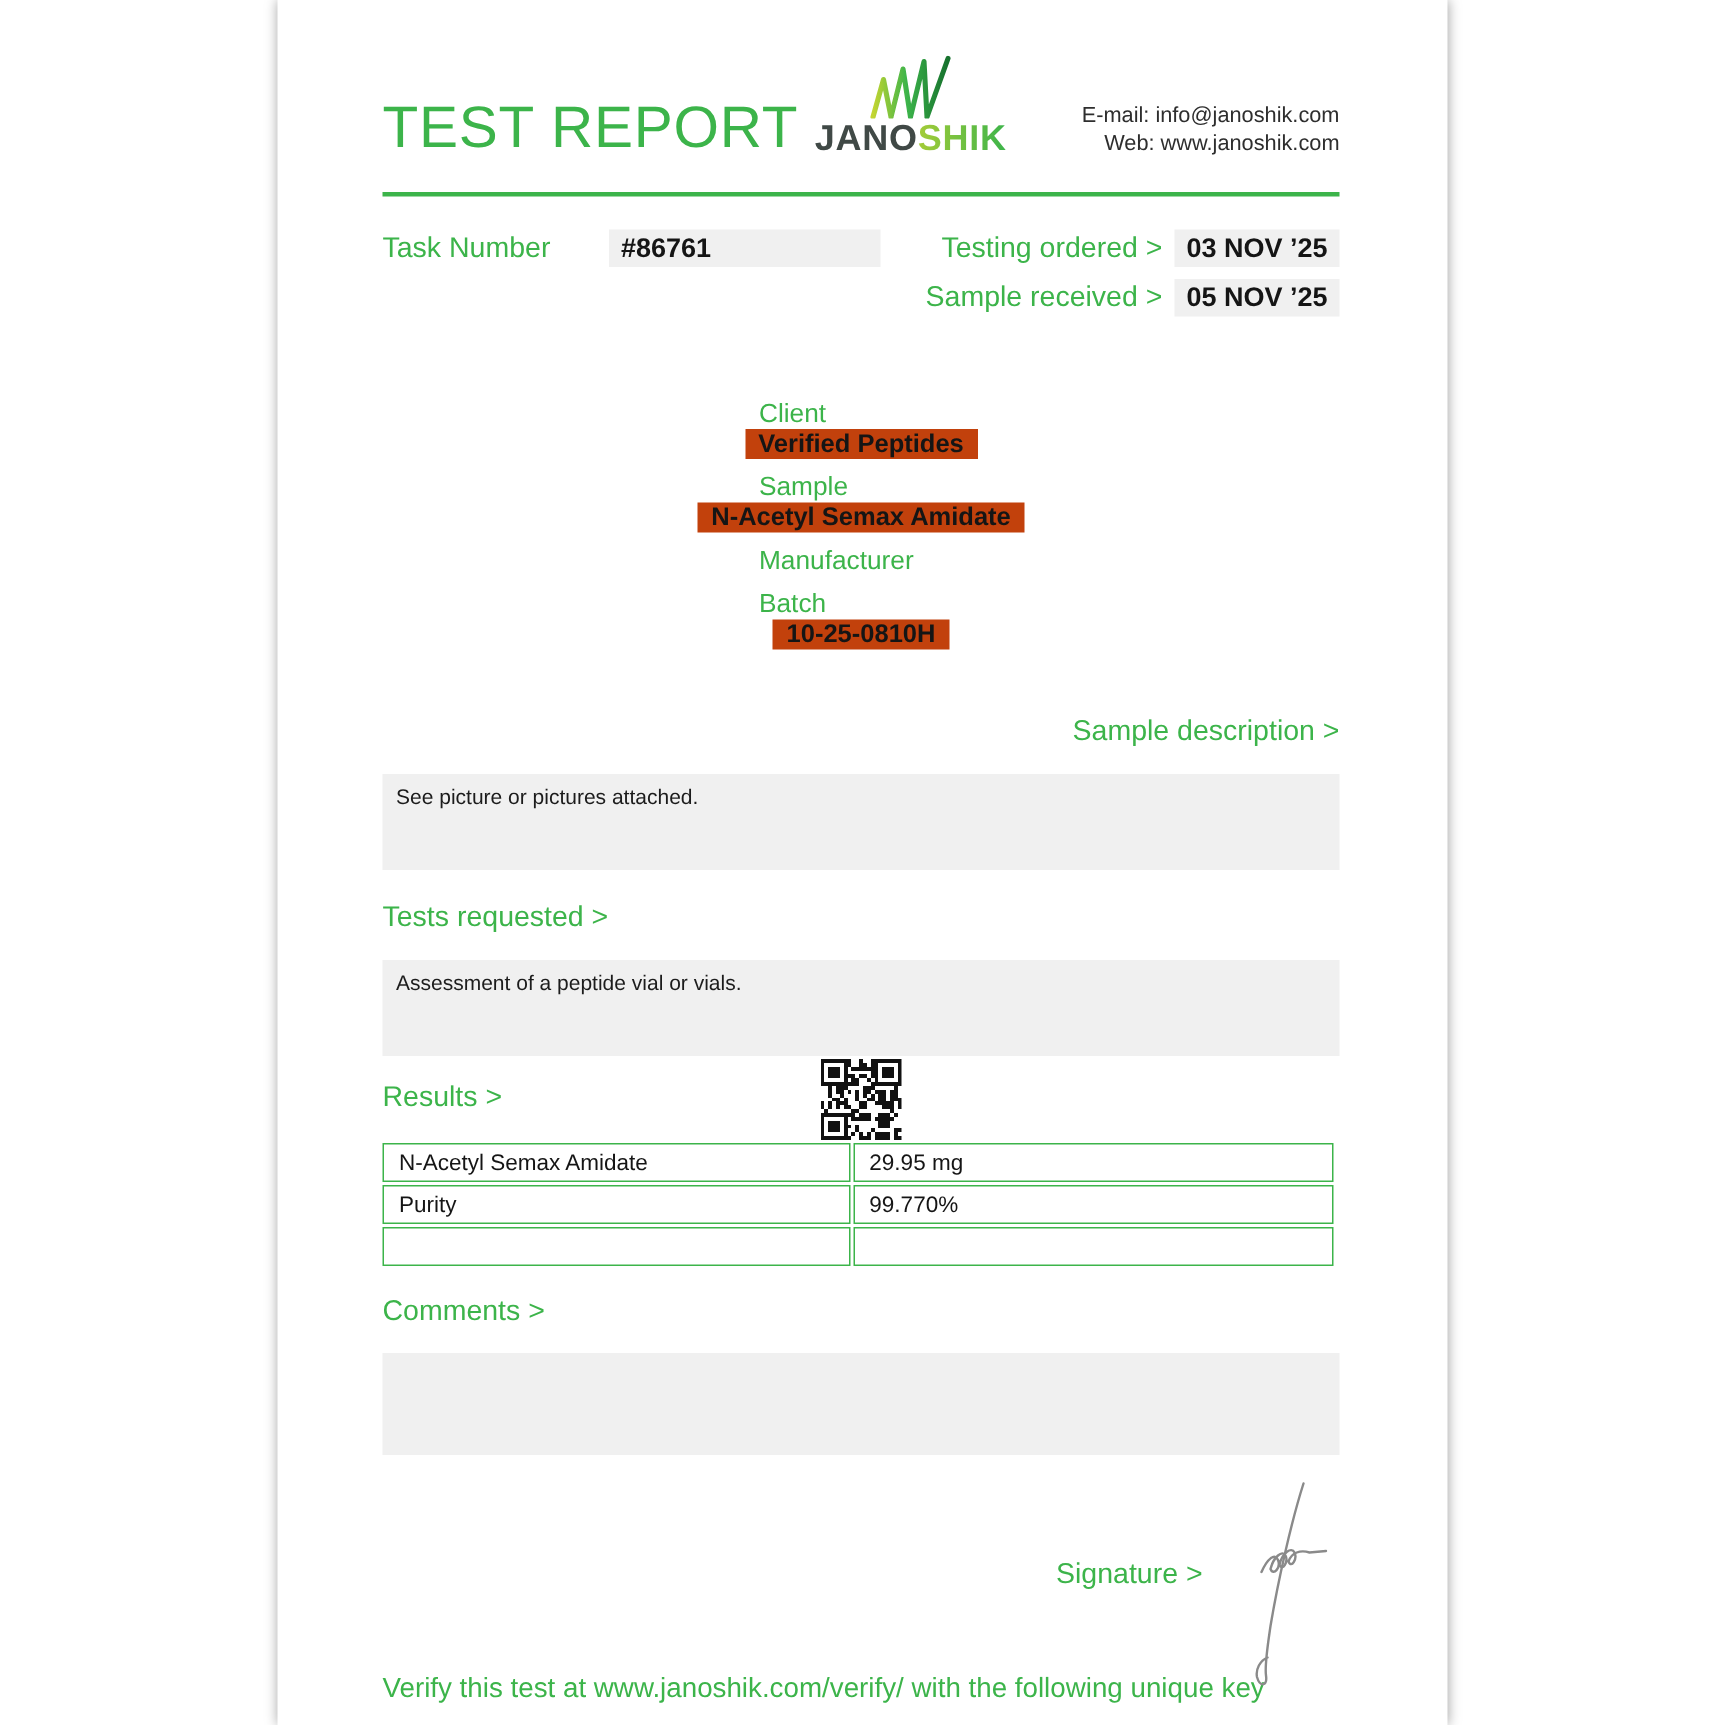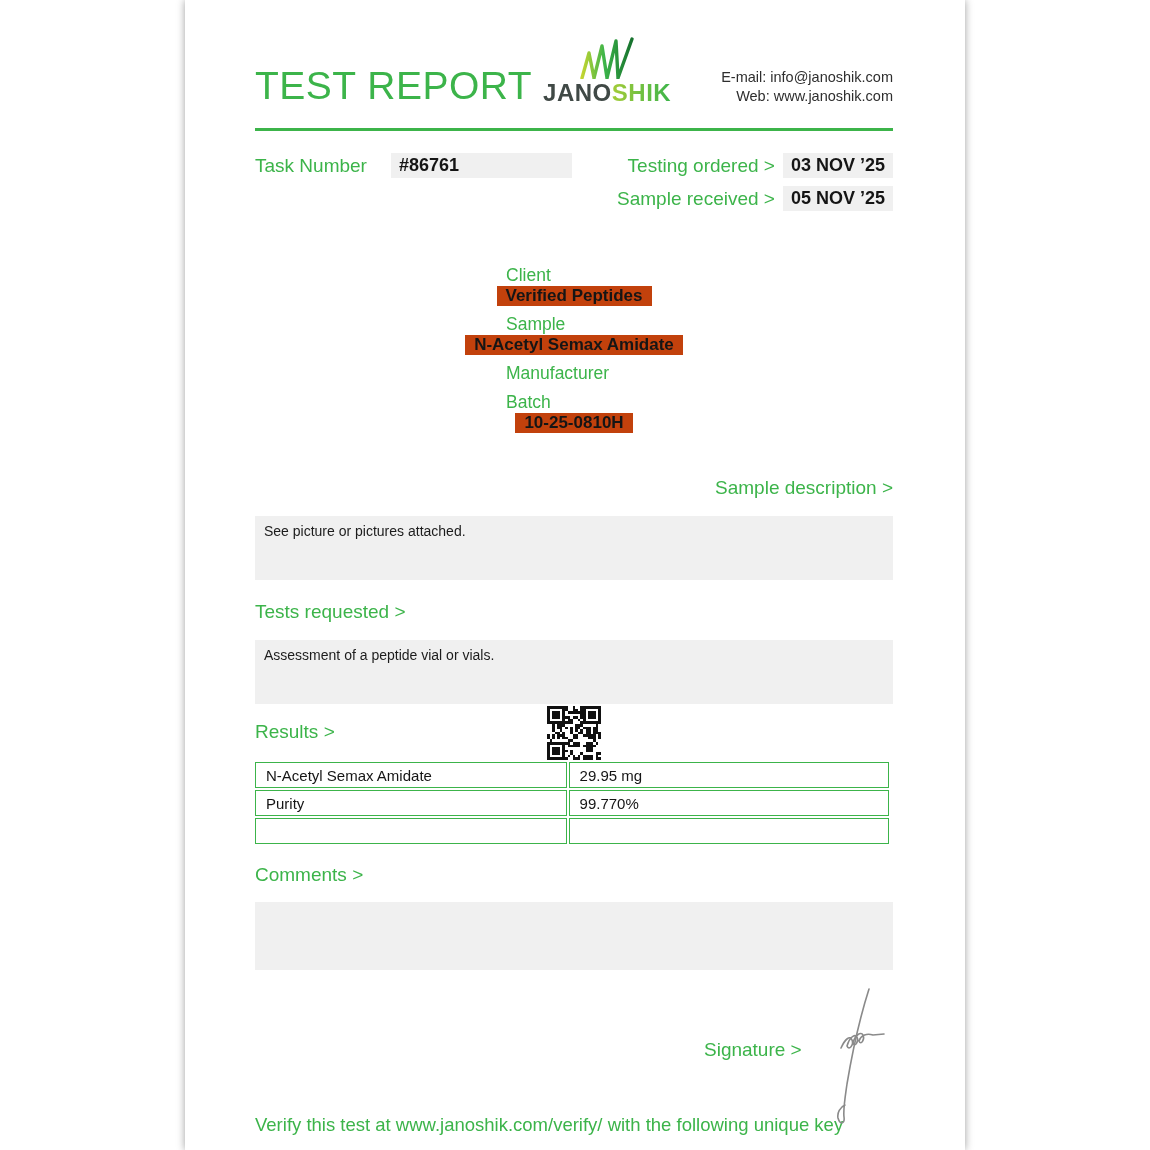--- a/index.html
+++ b/index.html
@@ -28,21 +28,21 @@
       background: linear-gradient(90deg, #a4cc38, #3cb44a);
       -webkit-background-clip: text; -webkit-text-fill-color: transparent;
     }
   }
   .contact { flex: 1; text-align: right; margin-top: 32px; font-size: 14.5px; color: #2e2e2e; line-height: 19px; }
 
   .divider { height: 3px; background: #3cb44a; margin-top: 0px; }
 
   
   .meta { display: flex; margin-top: 22px; justify-content: space-between; }
-  .meta-left { display: flex; align-items: flex-start; }
+  .meta-left { display: flex; align-items: flex-start; gap: 15px; }
   .green-label { color: #3cb44a; font-size: 19px; white-space: nowrap; }
   .task-label { width: 136px; margin-top: 2px; }
   .value-box {
     background: #f0f0f0; height: 25px; display: flex; align-items: center;
     padding: 0 8px; font-size: 18px; font-weight: 600; white-space: nowrap;
   }
   .task-box { width: 181px; }
   .meta-right { width: 263px; }
   .date-row { display: flex; justify-content: flex-end; align-items: center; margin-bottom: 8px; }
   .date-row .green-label { margin-right: 8px; }

